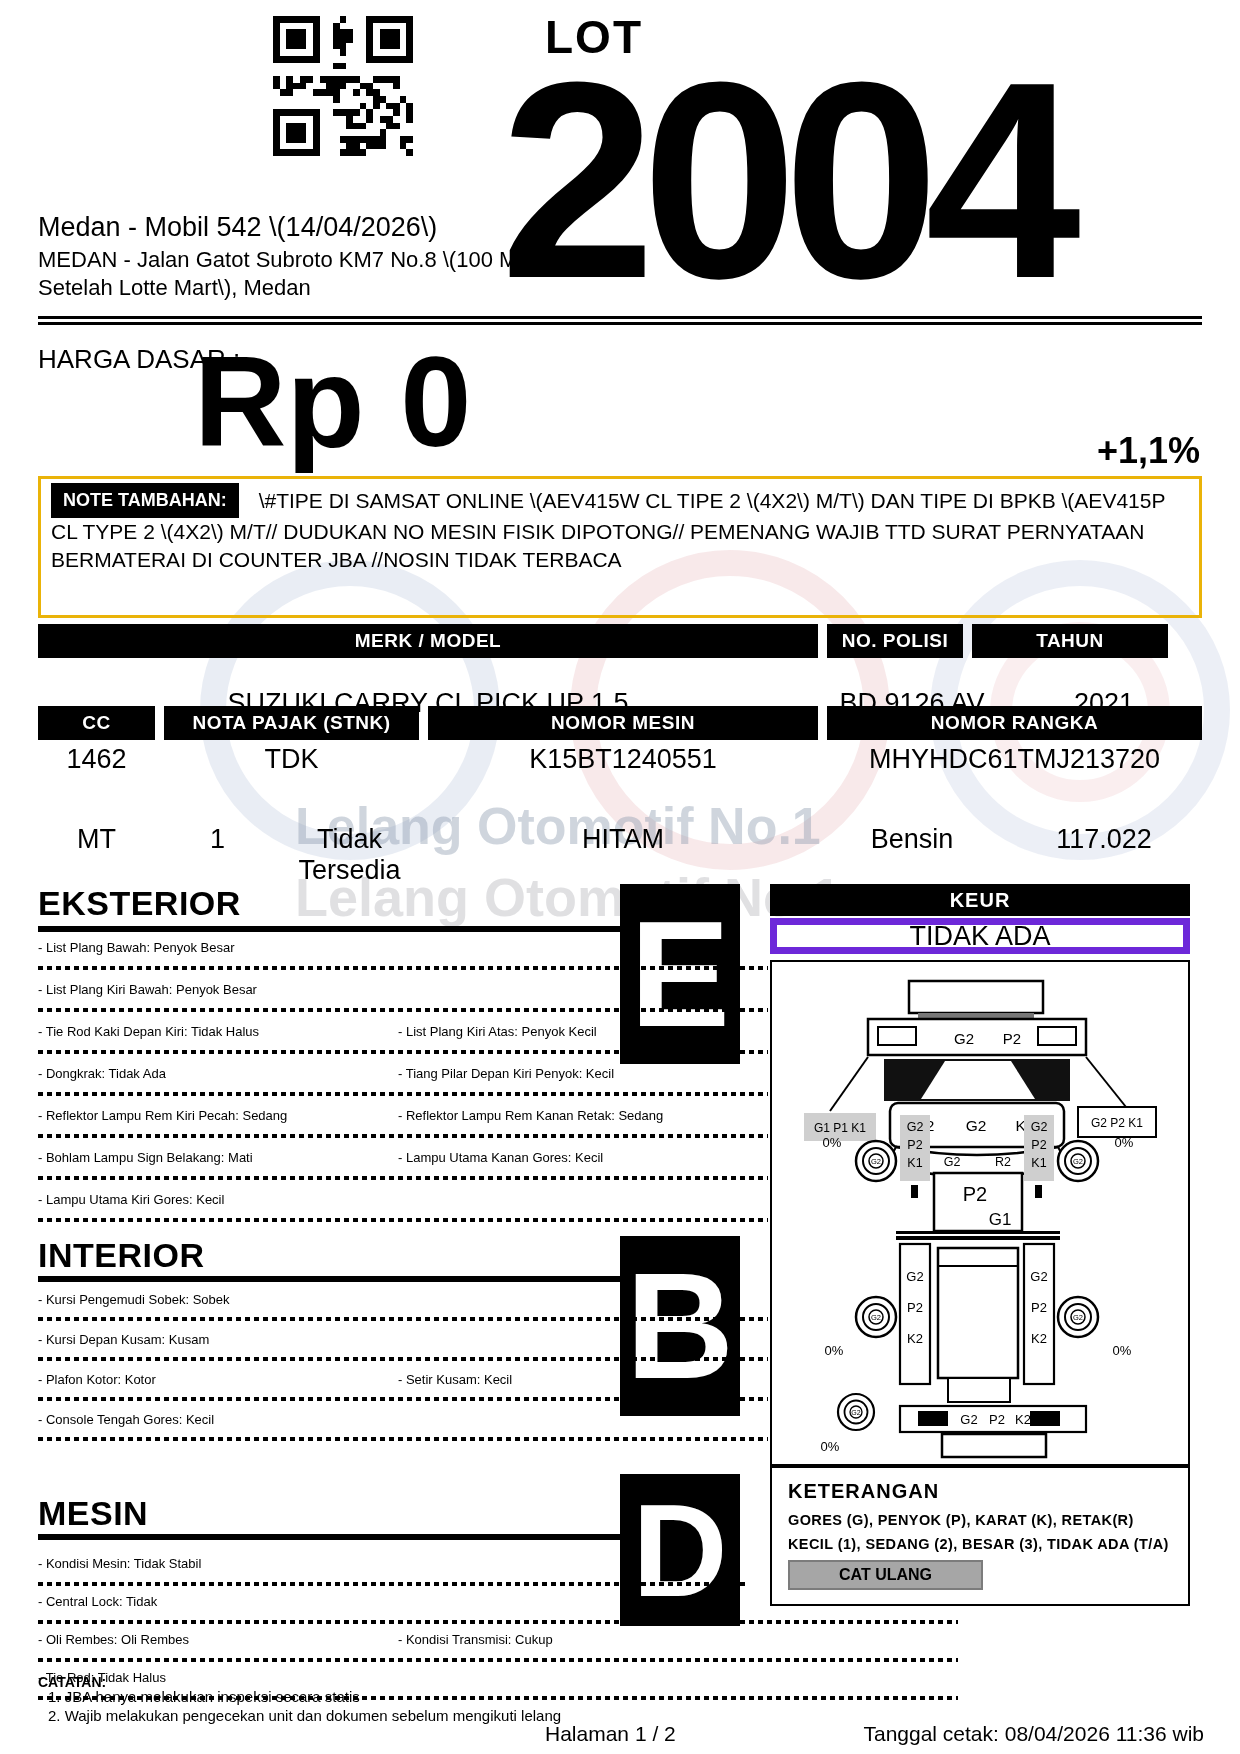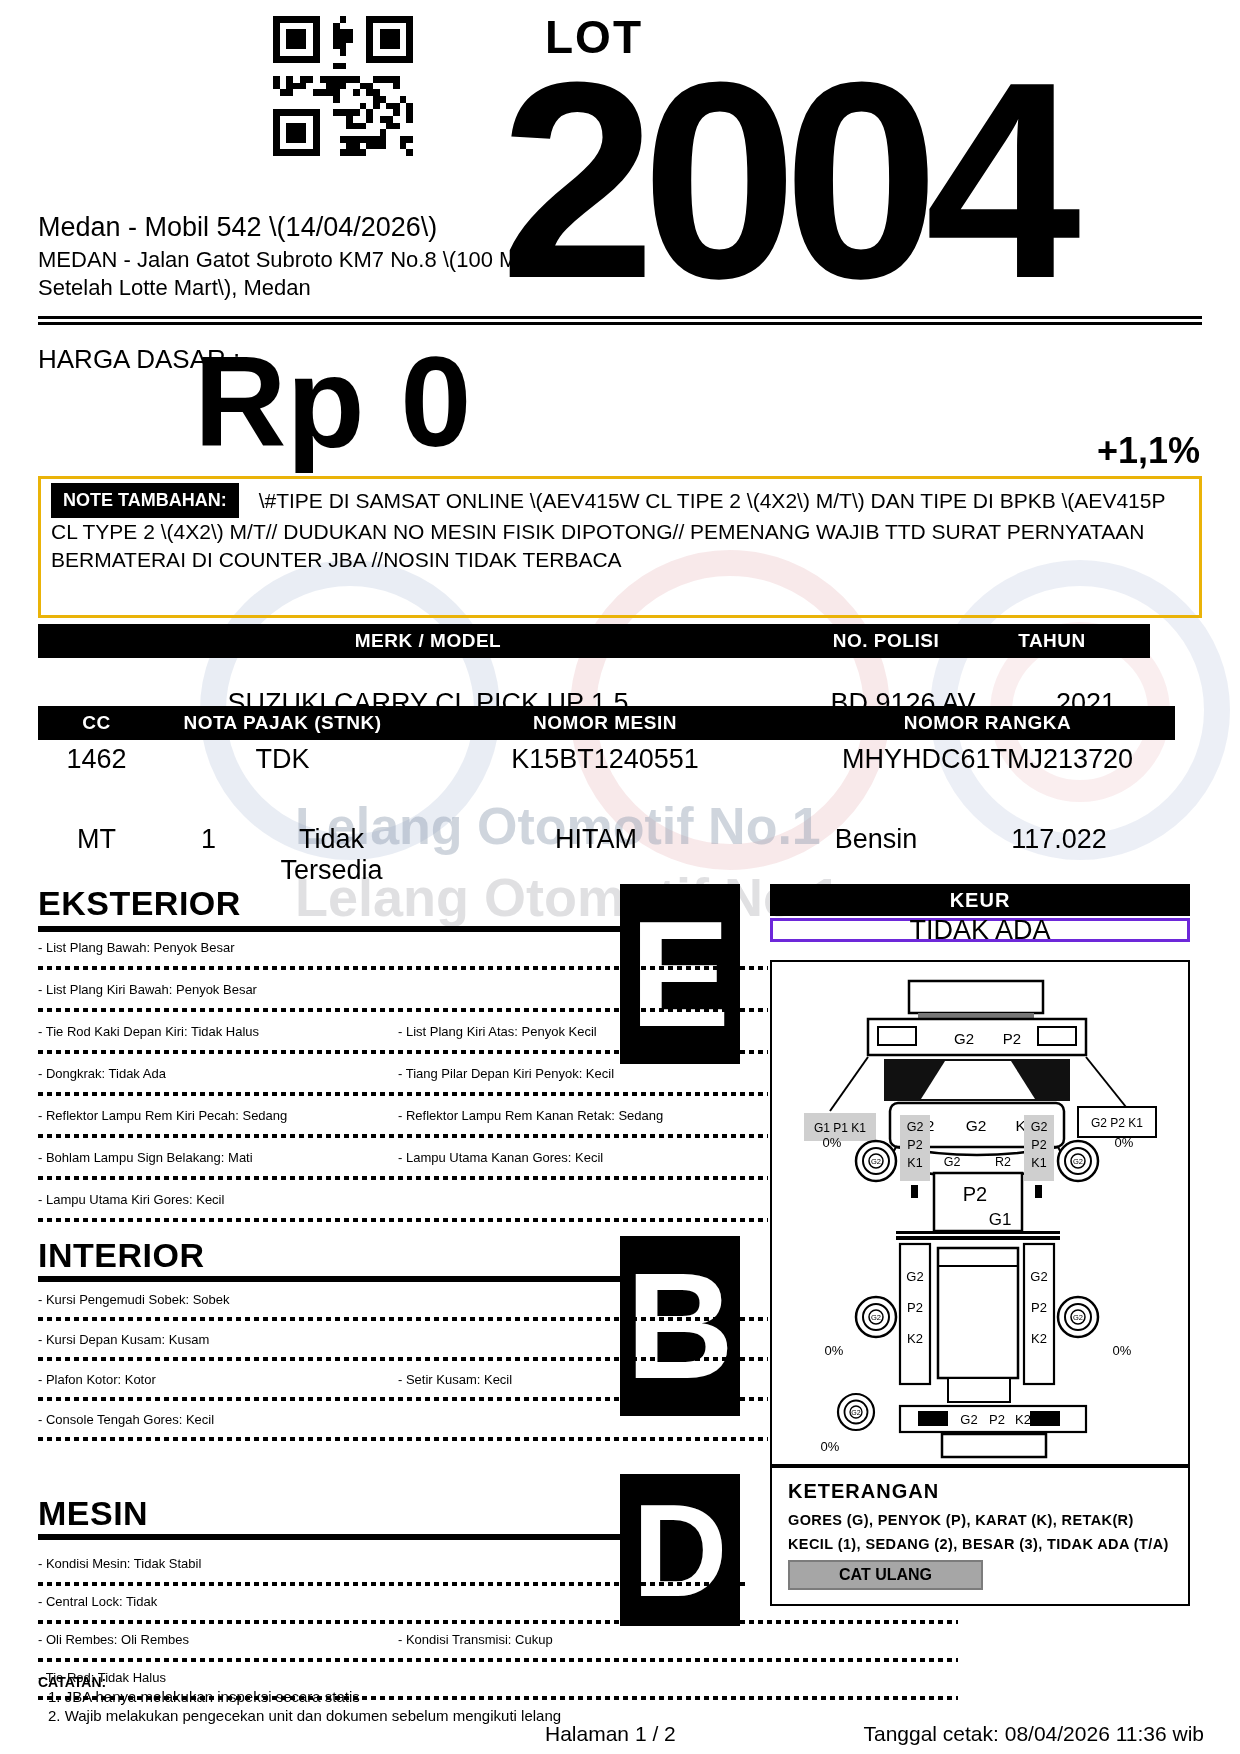--- a/index.html
+++ b/index.html
@@ -18,21 +18,21 @@
   .rule{position:absolute;left:38px;width:1164px;height:3px;background:#000}
   .harga-label{font-size:26px}
   .harga-value{font-size:128px;font-weight:bold;line-height:1}
   .pct{font-size:36px;font-weight:bold}
   
   .notebox{position:absolute;left:38px;top:476px;width:1164px;height:142px;border:3px solid #eab308;
            padding:4px 10px;font-size:21px;line-height:28px}
   .notechip{display:inline-block;background:#000;color:#fff;font-weight:bold;font-size:18px;
             padding:3px 12px 4px;margin-right:20px;vertical-align:2px}
   
-  .trow{position:absolute;left:38px;width:1164px;display:flex;}
+  .trow{position:absolute;left:38px;width:1164px;display:flex;gap:9px}
   .hdrcell{background:#000;color:#fff;font-weight:bold;font-size:19px;letter-spacing:.5px;
            display:flex;align-items:center;justify-content:center;height:34px}
   .valcell{display:flex;align-items:flex-start;justify-content:center;font-size:27px;
            text-align:center;line-height:31px}
   
   .sec-title{position:absolute;left:38px;font-size:34px;font-weight:bold;letter-spacing:.5px}
   .sec-rule{position:absolute;left:38px;width:582px;height:6px;background:#000}
   .badge{position:absolute;left:620px;width:120px;background:#000;color:#fff;font-weight:bold;
          display:flex;align-items:center;justify-content:center}
   .dmg{position:absolute;left:38px}
@@ -40,21 +40,21 @@
   .cl,.cr{position:absolute;top:0;font-size:13px;white-space:nowrap}
   .cl{left:0}.cr{left:360px}
   .dash{position:absolute;height:4px;left:0;
         background:repeating-linear-gradient(90deg,#000 0 5px,transparent 5px 9px)}
   .dash-med{width:730px}
   .dash-short{width:707px}
   .dash-long{width:920px}
   
   .keur-bar{position:absolute;left:770px;top:884px;width:420px;height:32px;background:#000;color:#fff;
             font-weight:bold;font-size:20px;letter-spacing:1px;display:flex;align-items:center;justify-content:center}
-  .keur-val{position:absolute;left:770px;top:918px;width:420px;height:24px;border:3px solid #6d28d9;
+  .keur-val{position:absolute;left:770px;top:918px;width:420px;height:36px;border:7px solid #6d28d9;
             font-size:27px;display:flex;align-items:center;justify-content:center}
   .diagram-box{position:absolute;left:770px;top:960px;width:420px;height:506px;border:2px solid #000}
   .ket-box{position:absolute;left:770px;top:1466px;width:420px;height:140px;border:2px solid #000}
   .ket-title{position:absolute;left:16px;top:12px;font-size:20px;font-weight:bold;letter-spacing:1px}
   .ket-line{position:absolute;left:16px;font-size:14.5px;font-weight:bold;letter-spacing:.4px}
   .ket-btn{position:absolute;left:16px;top:92px;width:195px;height:30px;background:#a6a6a6;
            border:2px solid #7c7c7c;display:flex;align-items:center;justify-content:center;
            font-size:16px;font-weight:bold}
   
   .foot-small{position:absolute;font-size:15px}

